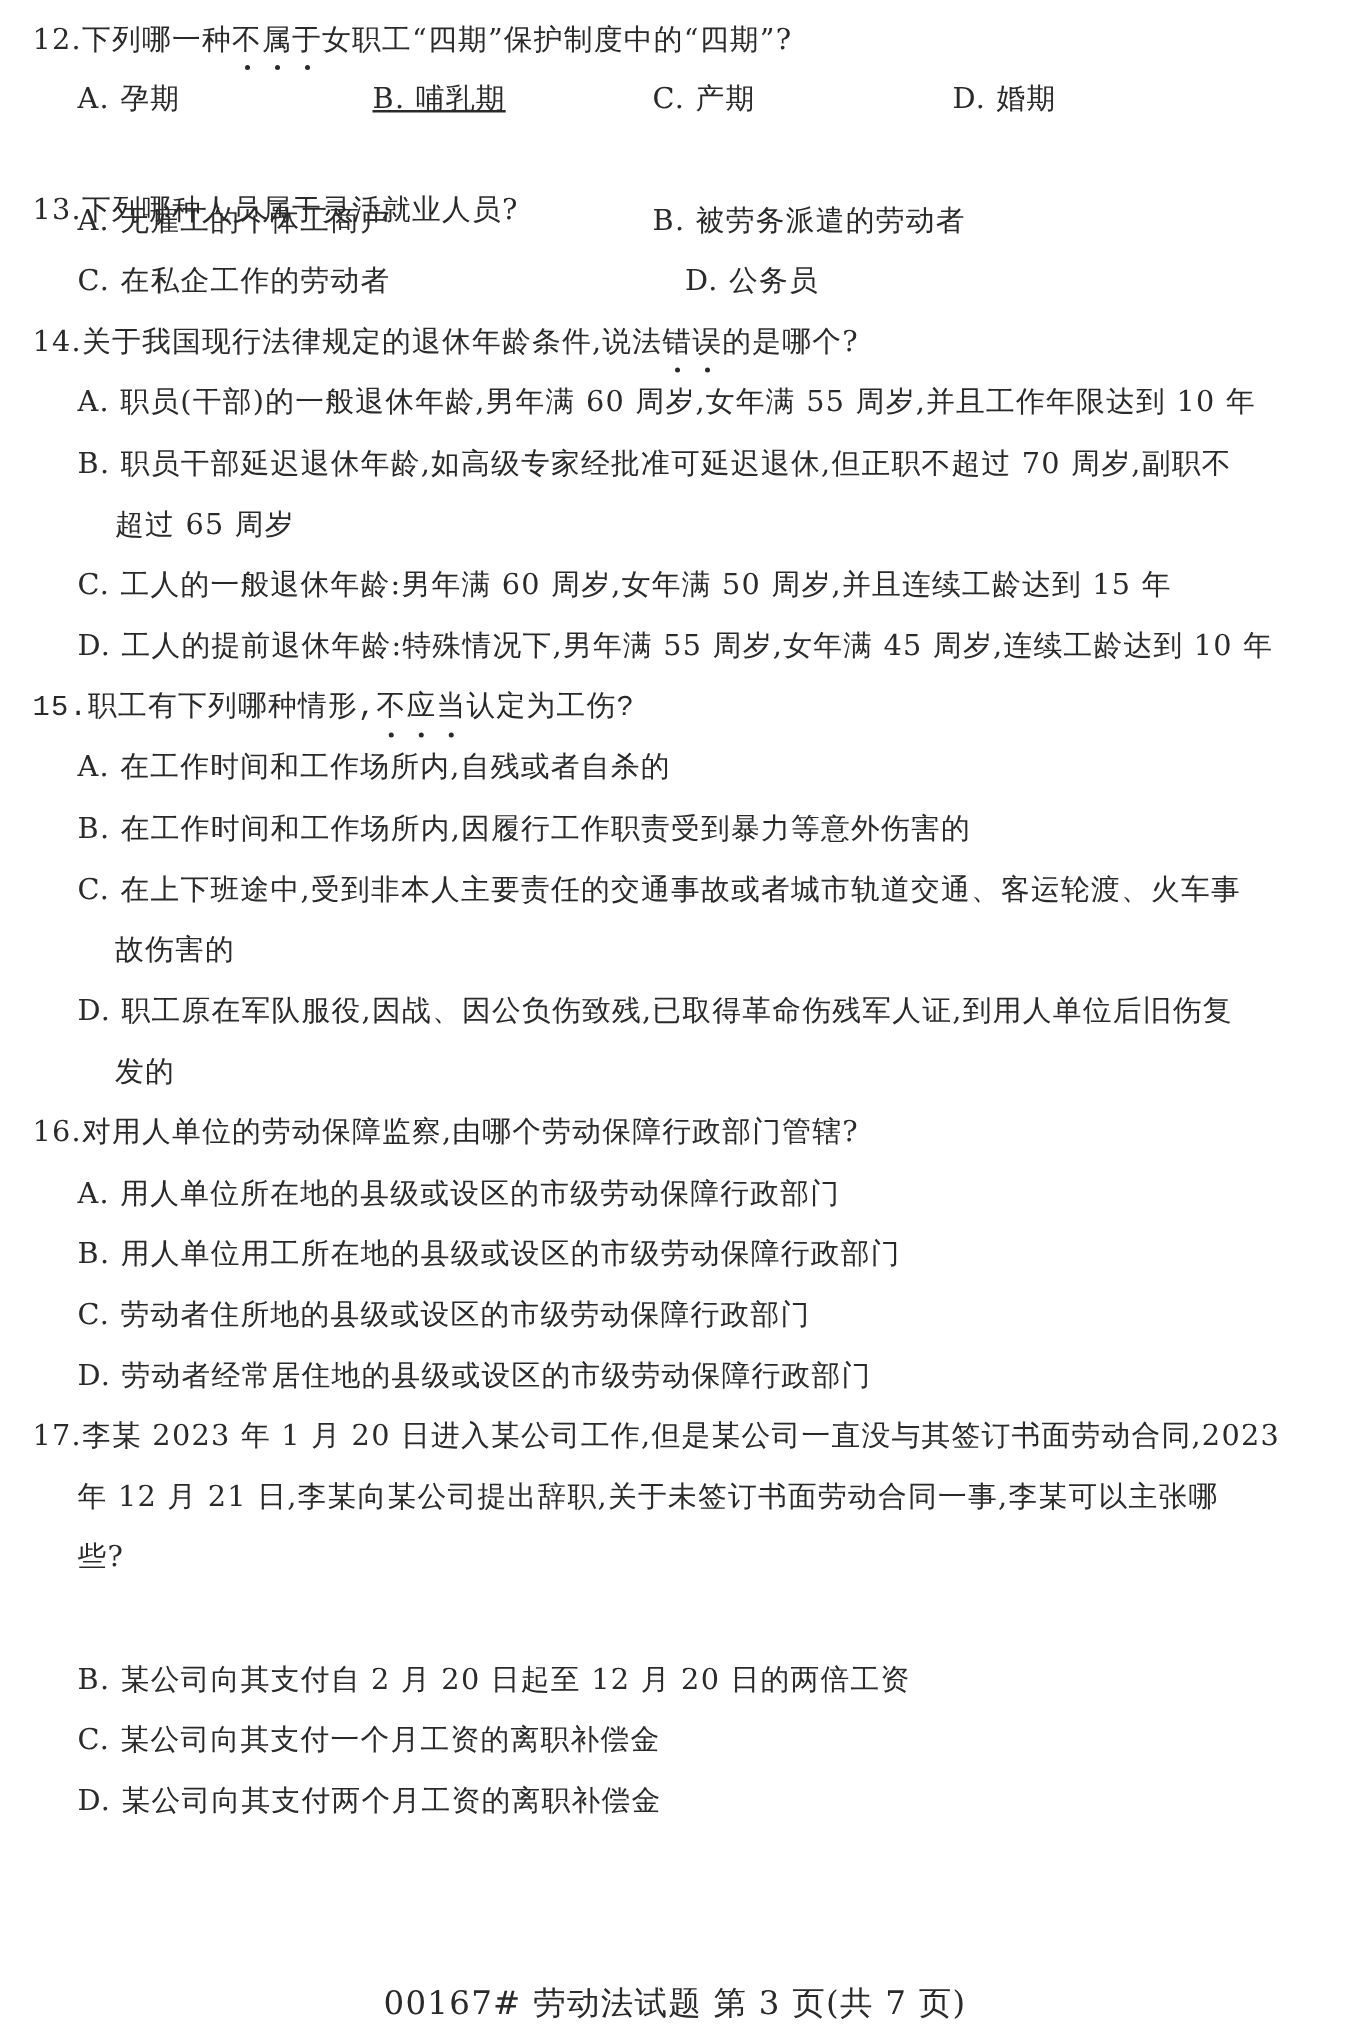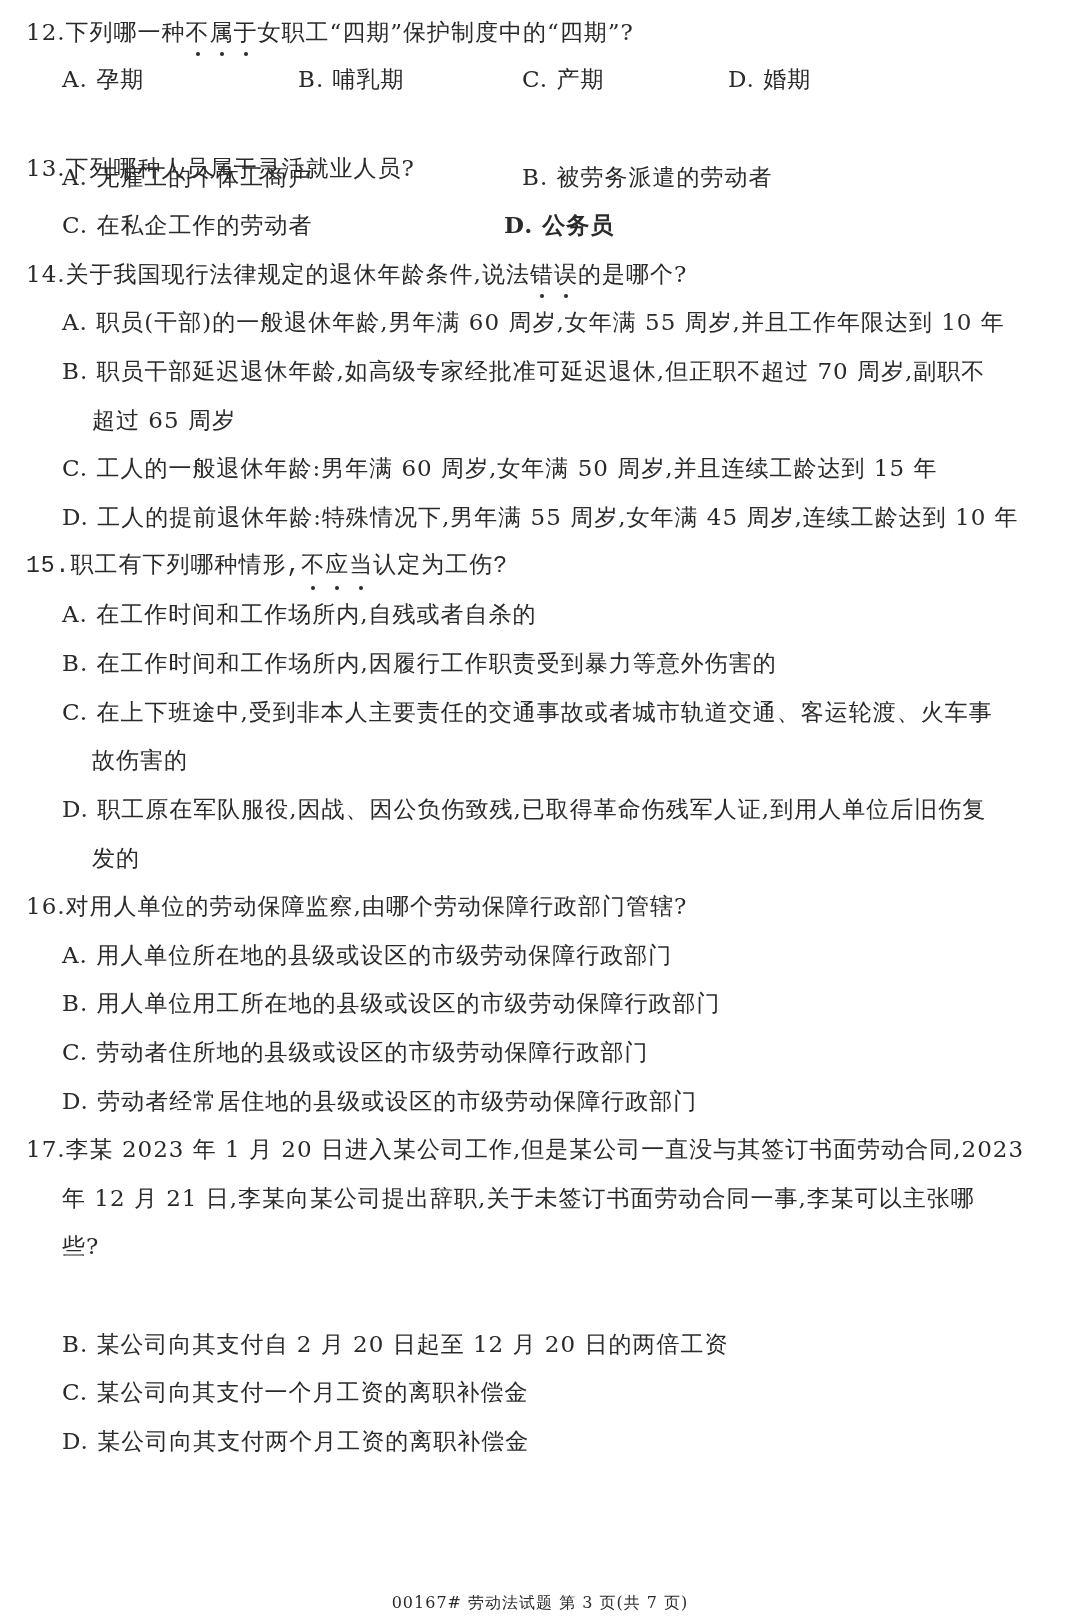--- a/index.html
+++ b/index.html
@@ -46,43 +46,43 @@
       margin-left: -2px;
       border-radius: 50%;
       background: #2a2a2a;
     }
     .footer {
       position: absolute;
       top: 1589px;
       left: 0;
       width: 1080px;
       text-align: center;
-      font-size: 16px;
+      font-size: 26px;
       line-height: 28px;
       letter-spacing: 1px;
     }
   </style>
 </head>
 <body>
 
 <div class="page">
 
   <div class="line q" style="top:17px;">
     <span>12.下列哪一种</span><span class="em">不</span><span class="em">属</span><span class="em">于</span><span>女职工“四期”保护制度中的“四期”?</span>
   </div>
   <div class="line opt" style="top:64px;">A. 孕期</div>
-  <div class="line" style="top:64px; left:298px;">B. 哺乳期</div>
+  <div class="line" style="top:64px; left:298px;text-decoration:underline;">B. 哺乳期</div>
   <div class="line" style="top:64px; left:522px;">C. 产期</div>
-  <div class="line" style="top:64px; left:728px;">D. 婚期</div>
+  <div class="line" style="top:64px; left:762px;">D. 婚期</div>
 
   <div class="line q" style="top:113px;margin-top:40px;">13.下列哪种人员属于灵活就业人员?</div>
   <div class="line opt" style="top:162px;">A. 无雇工的个体工商户</div>
   <div class="line" style="top:162px; left:522px;">B. 被劳务派遣的劳动者</div>
   <div class="line opt" style="top:210px;text-align:center;">C. 在私企工作的劳动者</div>
-  <div class="line" style="top:210px; left:504px;font-weight:bold;">D. 公务员</div>
+  <div class="line" style="top:210px; left:548px;">D. 公务员</div>
 
   <div class="line q" style="top:259px;">
     <span>14.关于我国现行法律规定的退休年龄条件,说法</span><span class="em">错</span><span class="em">误</span><span>的是哪个?</span>
   </div>
   <div class="line opt" style="top:307px;">A. 职员(干部)的一般退休年龄,男年满 60 周岁,女年满 55 周岁,并且工作年限达到 10 年</div>
   <div class="line opt" style="top:356px;">B. 职员干部延迟退休年龄,如高级专家经批准可延迟退休,但正职不超过 70 周岁,副职不</div>
   <div class="line cont" style="top:405px;">超过 65 周岁</div>
   <div class="line opt" style="top:453px;">C. 工人的一般退休年龄:男年满 60 周岁,女年满 50 周岁,并且连续工龄达到 15 年</div>
   <div class="line opt" style="top:502px;">D. 工人的提前退休年龄:特殊情况下,男年满 55 周岁,女年满 45 周岁,连续工龄达到 10 年</div>
 

